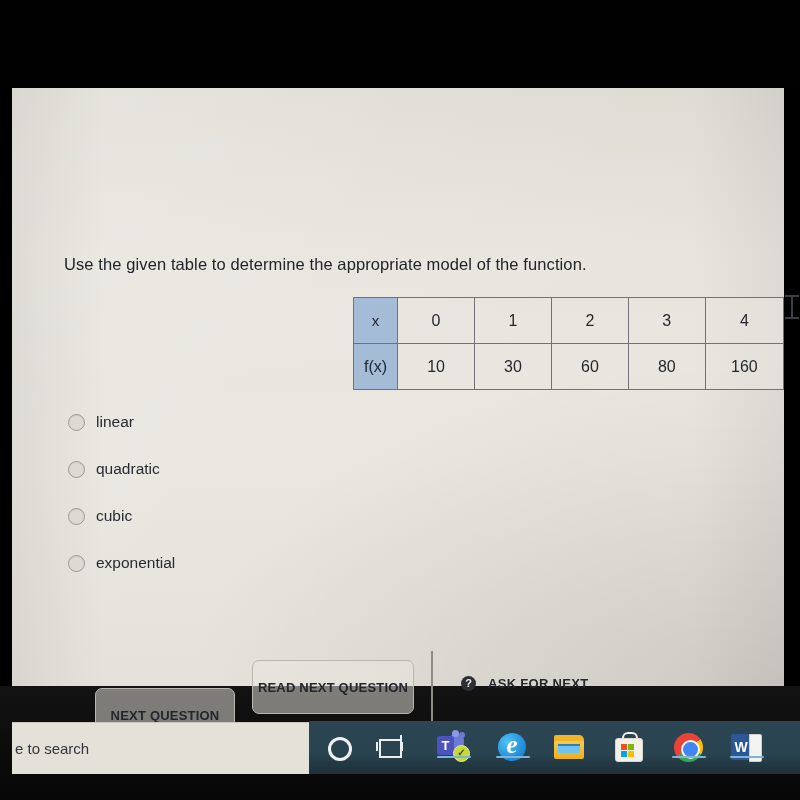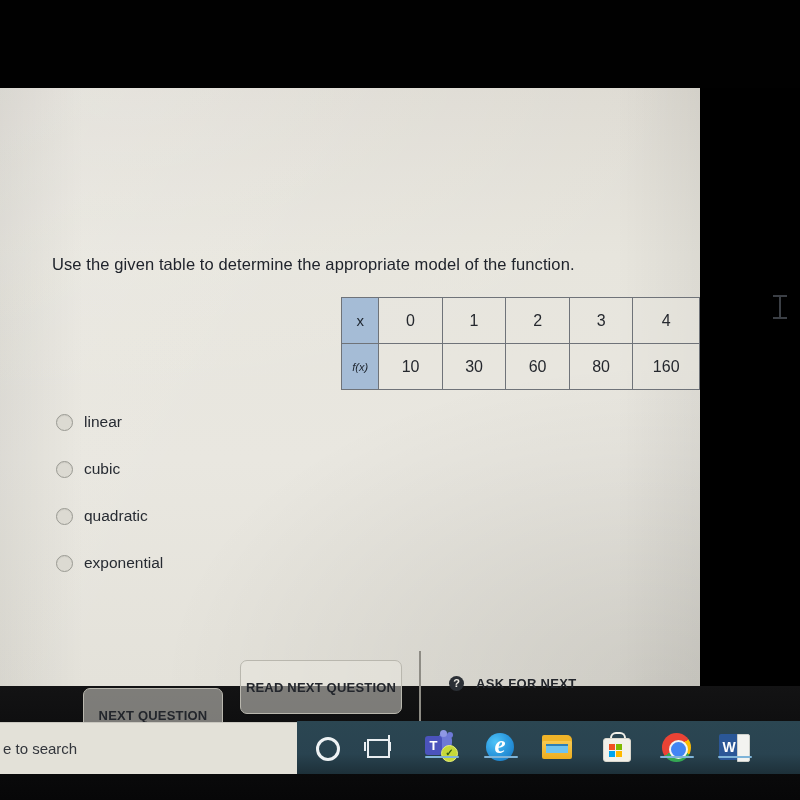--- a/index.html
+++ b/index.html
@@ -15,22 +15,22 @@
   #photo {
     position: relative;
     width: 800px; height: 800px;
     background: #000000;
     overflow: hidden;
   }
 
   
   #screen {
     position: absolute;
-    left: 0; top: 88px;
-    width: 700px; height: 598px;
+    left: 12px; top: 88px;
+    width: 772px; height: 598px;
     background:
       linear-gradient(118deg, rgba(255,255,255,0.10) 0%, rgba(255,255,255,0.00) 42%),
       linear-gradient(180deg, #dedbd3 0%, #e7e5dd 28%, #e9e7e0 62%, #e4e2da 100%);
   }
   
   #screen::after {
     content: "";
     position: absolute; inset: 0;
     pointer-events: none;
     background:
@@ -69,22 +69,21 @@
     color: #25282e;
     background: rgba(232,230,222,0.55);
   }
   table.data-table td.hdr {
     background: #a5bcd6;
     width: 44px;
     font-size: 15px;
     color: #1e2630;
   }
   table.data-table td.hdr.fx {
-    font-style: italic;
-    font-size: 11px;
+    font-size: 16px;
   }
   table.data-table td.val { width: 83px; }
 
   
   #caret {
     position: absolute;
     left: 773px; top: 206px;
     width: 14px; height: 26px;
     z-index: 6;
   }
@@ -424,25 +423,25 @@
         <div class="bot"></div>
     </div>
 
     <div id="options">
       <div class="opt">
         <span class="radio"></span>
         <span class="opt-label">linear</span>
       </div>
       <div class="opt">
         <span class="radio"></span>
-        <span class="opt-label">cubic</span>
+        <span class="opt-label">quadratic</span>
       </div>
       <div class="opt">
         <span class="radio"></span>
-        <span class="opt-label">quadratic</span>
+        <span class="opt-label">cubic</span>
       </div>
       <div class="opt">
         <span class="radio"></span>
         <span class="opt-label">exponential</span>
       </div>
     </div>
 
     <div id="actions">
       <div class="btn" id="btn-next">NEXT QUESTION</div>
       <div class="btn" id="btn-readnext">READ NEXT QUESTION</div>

